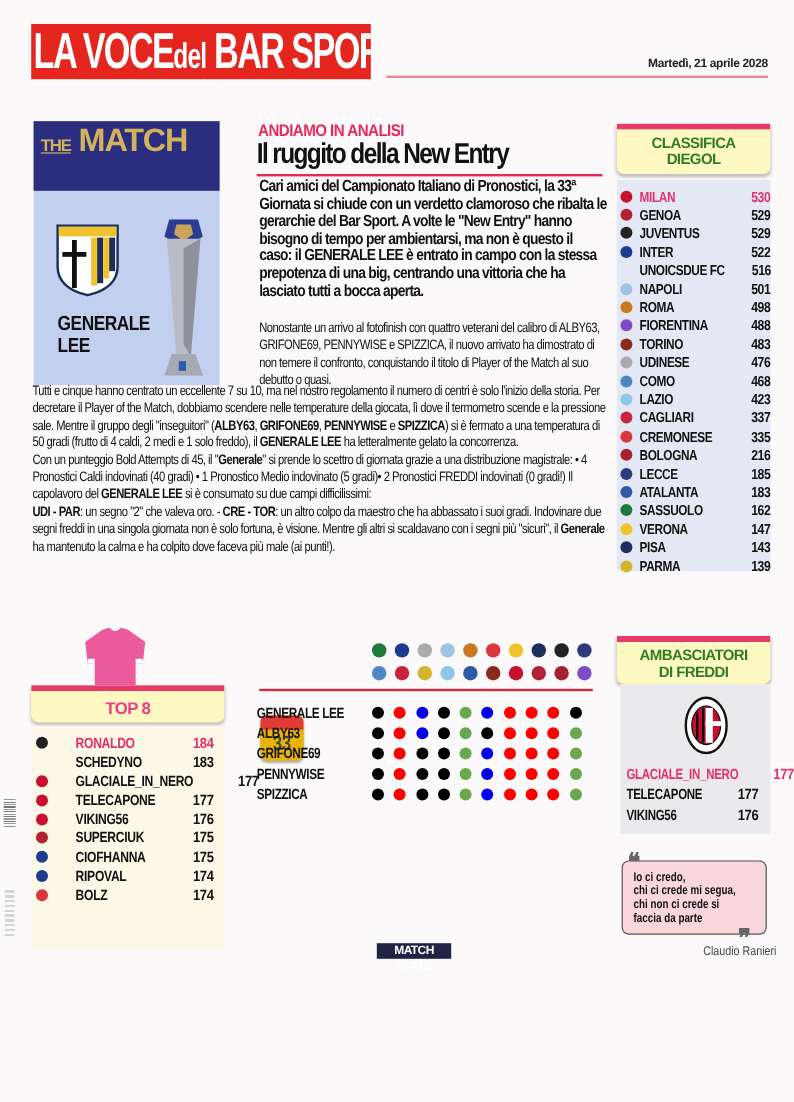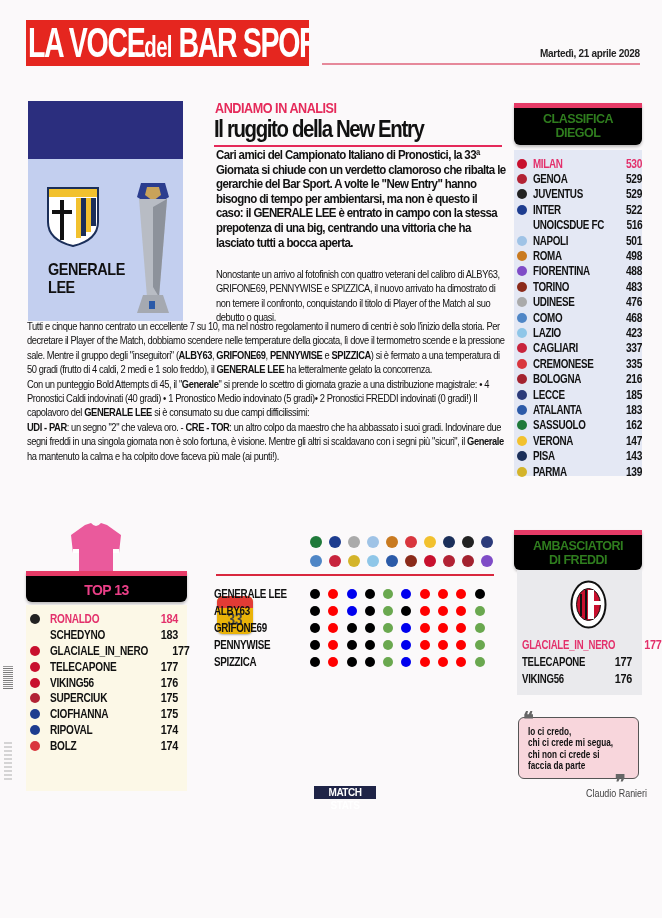--- a/index.html
+++ b/index.html
@@ -28,32 +28,32 @@
   .head-line { left: 214px; top: 145px; width: 288px; height: 2px; background: #e52a5a; }
   .lead { left: 216px; top: 148px; width: 290px; font-size: 13.4px; font-weight: bold; line-height: 14.6px; letter-spacing: -0.7px; }
   .lead-inner { transform: scaleX(0.86); transform-origin: left top; width: 337px; }
   .body1 { left: 216px; top: 267px; width: 290px; font-size: 11.4px; line-height: 14.4px; letter-spacing: -0.5px; }
   .body1-inner { transform: scaleX(0.82); transform-origin: left top; width: 354px; }
   .body2 { left: 27px; top: 319px; width: 480px; font-size: 11.4px; line-height: 14.4px; letter-spacing: -0.5px; }
   .body2-inner { transform: scaleX(0.82); transform-origin: left top; width: 585px; }
   .body2 b { font-weight: 900; }
 
   
-  .panel-head { position: absolute; background: #000000; border-top: 5px solid #e63b67; box-shadow: 0 2px 3px rgba(0,0,0,0.25); border-radius: 0 0 6px 6px; text-align: center; color: #2f7d1e; font-weight: 900; font-size: 12.5px; line-height: 14px; letter-spacing: -0.5px; padding-top: 4px; }
+  .panel-head { position: absolute; background: #fef9c3; border-top: 5px solid #e63b67; box-shadow: 0 2px 3px rgba(0,0,0,0.25); border-radius: 0 0 6px 6px; text-align: center; color: #2f7d1e; font-weight: 900; font-size: 12.5px; line-height: 14px; letter-spacing: -0.5px; padding-top: 4px; }
   .class-box { left: 514px; top: 150px; width: 128px; height: 326px; background: #e4e8f4; }
   .class-row { display: flex; align-items: center; height: 15.4px; font-weight: 900; font-size: 12px; letter-spacing: -0.4px; }
   .class-row .ic { width: 10px; height: 10px; margin: 0 6px 0 3px; border-radius: 50%; flex: none; }
   .class-row .nm { flex: 1; transform: scaleX(0.82); transform-origin: left; white-space: nowrap; }
   .class-row .pt { width: 26px; text-align: right; transform: scaleX(0.85); transform-origin: right; }
   .class-row.hl { color: #e3306b; }
 
   
   .jersey { left: 69px; top: 523px; width: 54px; height: 48px; }
   .top10-box { left: 26px; top: 605px; width: 161px; height: 186px; background: #fcf8e7; }
-  .t-row { display: flex; align-items: center; height: 15.9px; font-weight: 900; font-size: 12.3px; letter-spacing: -0.3px; }
+  .t-row { display: flex; align-items: center; height: 15.9px; font-weight: 900; font-size: 12.3px; letter-spacing: -0.3px; gap: 13px; }
   .t-row .ic { width: 10px; height: 10px; margin: 0 10px 0 4px; border-radius: 50%; flex: none; }
   .t-row .nm { flex: 1; transform: scaleX(0.82); transform-origin: left; white-space: nowrap; }
   .t-row .pt { width: 28px; text-align: right; margin-right: 9px; transform: scaleX(0.88); transform-origin: right; }
   .t-row.hl { color: #e3306b; }
 
   
   .cal { left: 217px; top: 556px; width: 36px; height: 38px; border-radius: 6px; background: #eab308; box-shadow: 0 1px 2px rgba(0,0,0,0.3); overflow: hidden; margin-top: 40px; }
   .cal .top { height: 12px; background: #e23b35; }
   .cal .num { text-align: center; font-weight: 900; font-size: 17px; color: #444; line-height: 24px; transform: scaleX(0.8); }
   .logos { left: 306px; top: 533px; width: 190px; }
@@ -93,20 +93,21 @@
   <div class="logo-text">
     <span>LA VOCE</span><span class="small">del</span>
     <span>BAR SPORT</span>
   </div>
 </div>
 <div class="abs mast-line"></div>
 <div class="abs date">Martedì, 21 aprile 2028</div>
 
 <div class="abs potm">
   <div class="potm-head">
+    <div class="l2"><small>THE</small> <span>MATCH</span></div>
   </div>
   <svg class="abs shield" viewBox="0 0 54 62">
     <path d="M2 2 H52 V36 Q52 54 27 60 Q2 54 2 36 Z" fill="#fff" stroke="#1b2f5a" stroke-width="2"></path>
     <rect x="3" y="3" width="48" height="8" fill="#f2c12e"></rect>
     <rect x="30" y="12" width="5" height="40" fill="#f2c12e"></rect>
       <rect x="35" y="12" width="5" height="38" fill="#1b2f5a"></rect>
     <rect x="40" y="12" width="5" height="34" fill="#f2c12e"></rect>
       <rect x="45" y="12" width="5" height="28" fill="#1b2f5a"></rect>
     <rect x="14" y="14" width="4" height="40" fill="#111"></rect>
       <rect x="6" y="24" width="20" height="4" fill="#111"></rect>
@@ -255,21 +256,21 @@
       </div>
     </div>
 </div>
 
 <svg class="abs jersey" viewBox="0 0 54 48">
   <path d="M16 2 L22 0 Q27 6 32 0 L38 2 L52 12 L50 30 L44 30 L44 48 L10 48 L10 30 L4 30 L2 12 Z" fill="#ea5a9c"></path>
   <rect x="4" y="26" width="6" height="4" fill="#fff"></rect>
     <rect x="44" y="26" width="6" height="4" fill="#fff"></rect>
 </svg>
 <div class="panel-head" style="left:26px;top:571px;width:161px;height:31px;color:#ea3f87;font-size:14px;padding-top:7px;">
-  <div>TOP 13</div>
+  <div>TOP 8</div>
 </div>
 <div class="abs top10-box">
   <div id="top-rows" style="padding-top:6px;">
       <div class="t-row hl">
         <span class="ic" style="background: rgb(34, 34, 34);"></span>
         <span class="nm">RONALDO</span>
         <span class="pt">184</span>
       </div>
       <div class="t-row">
         <span class="ic" style="background: transparent;"></span>

